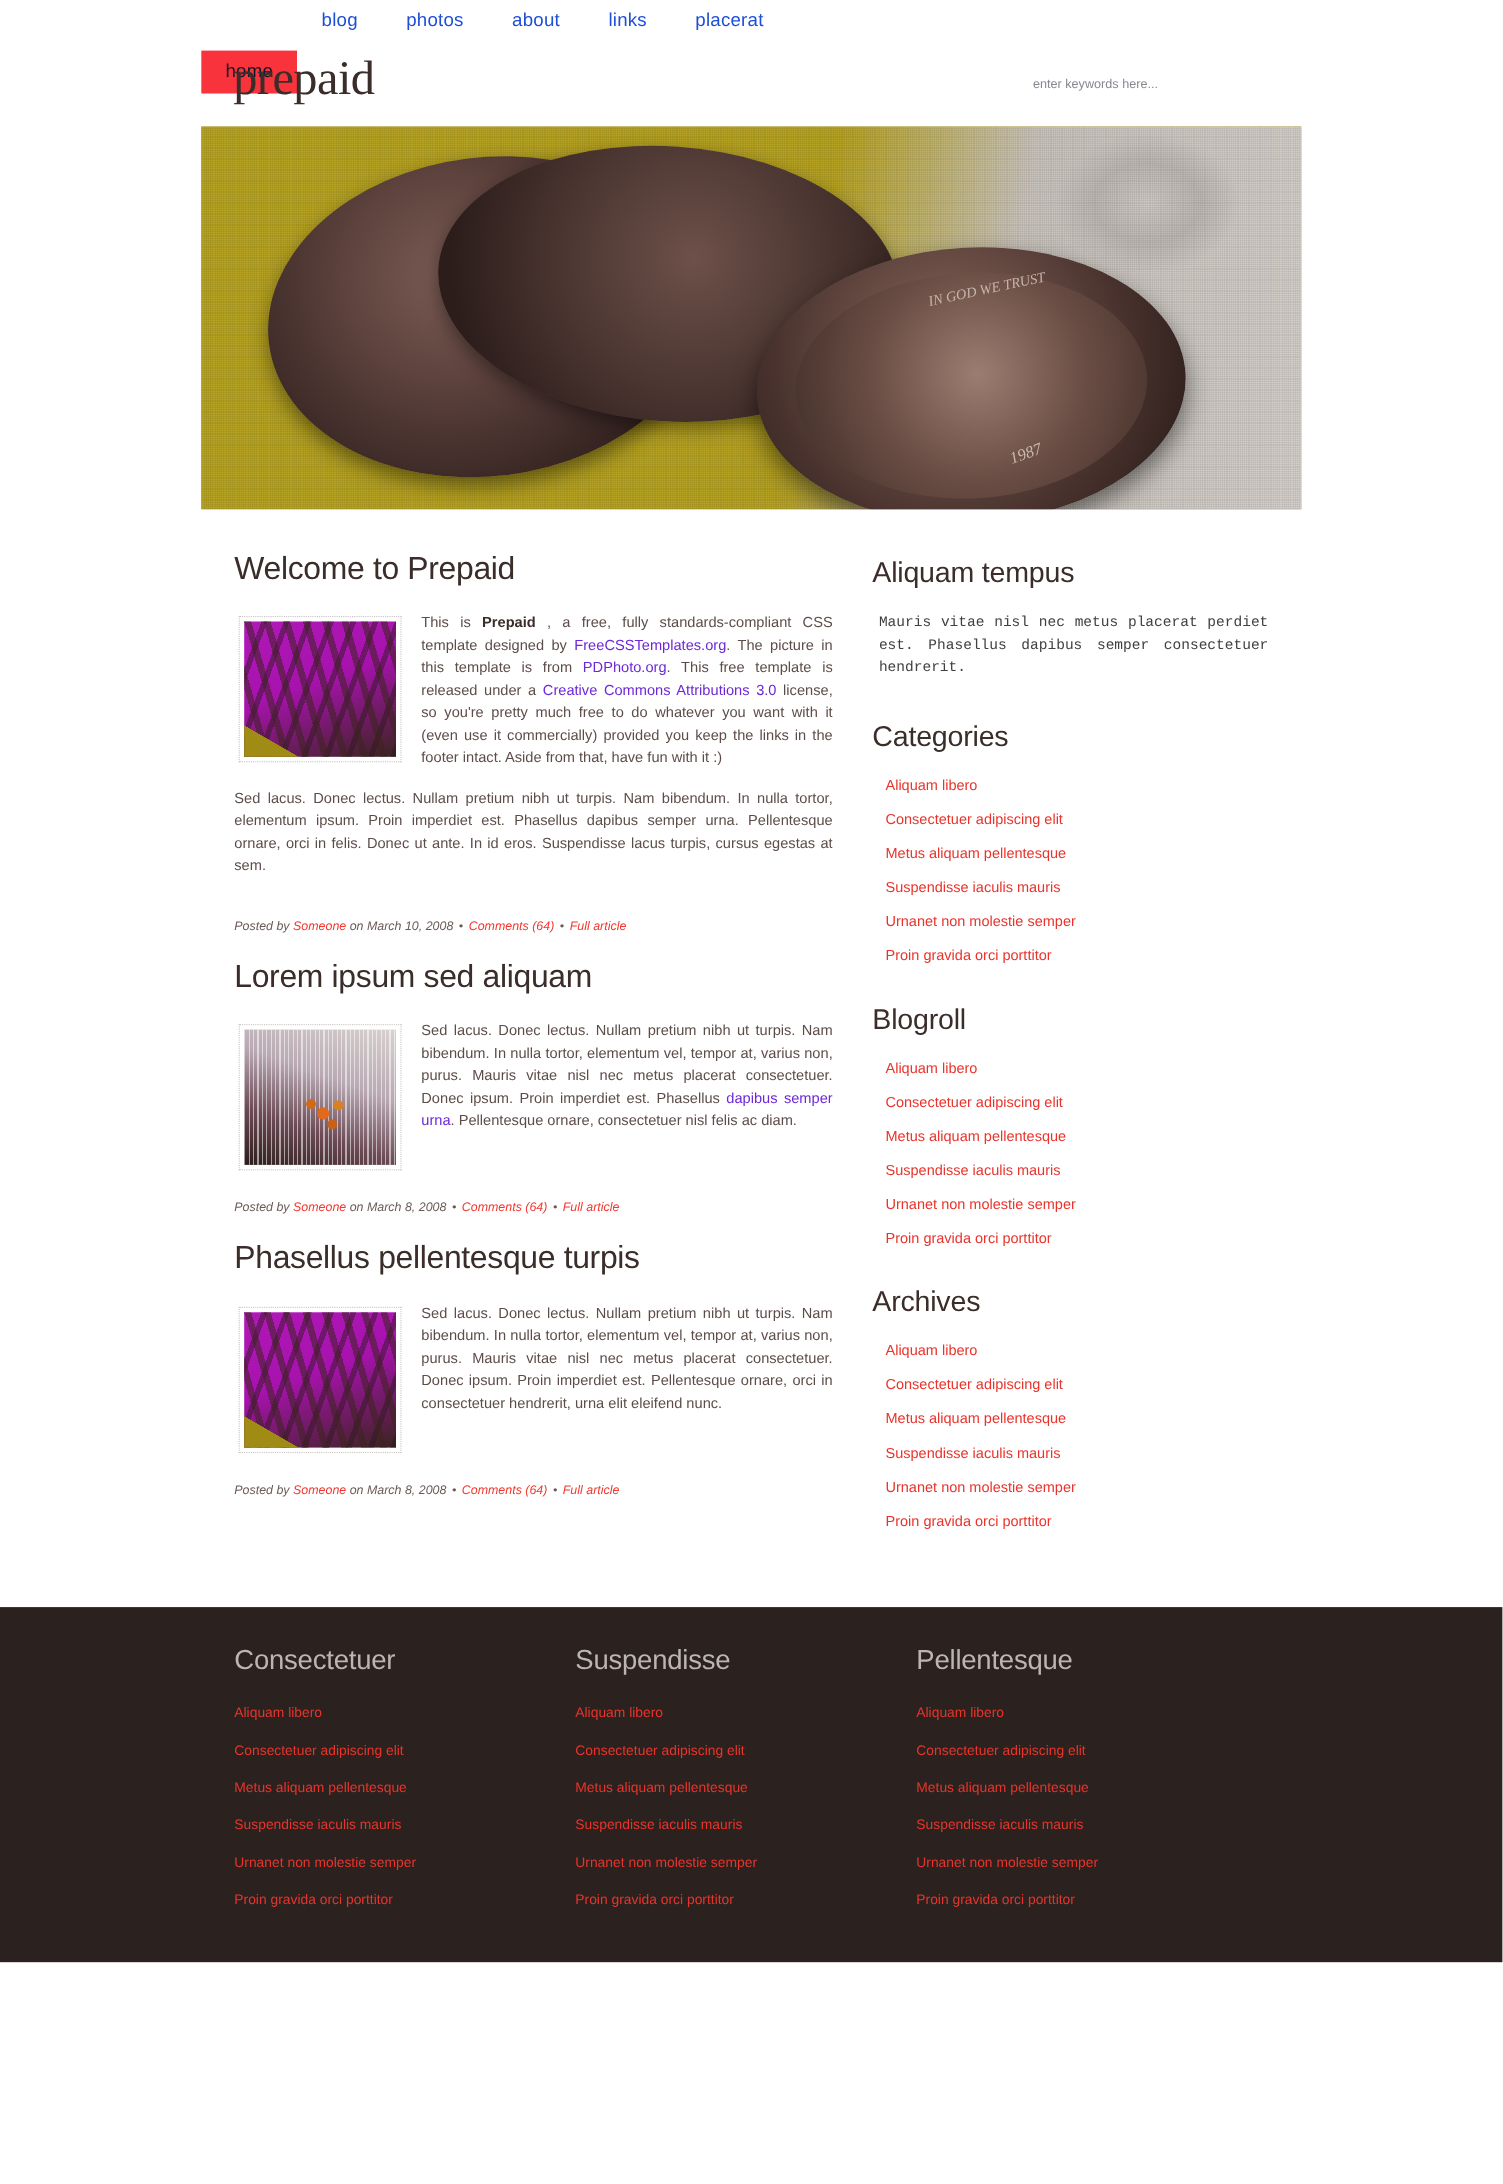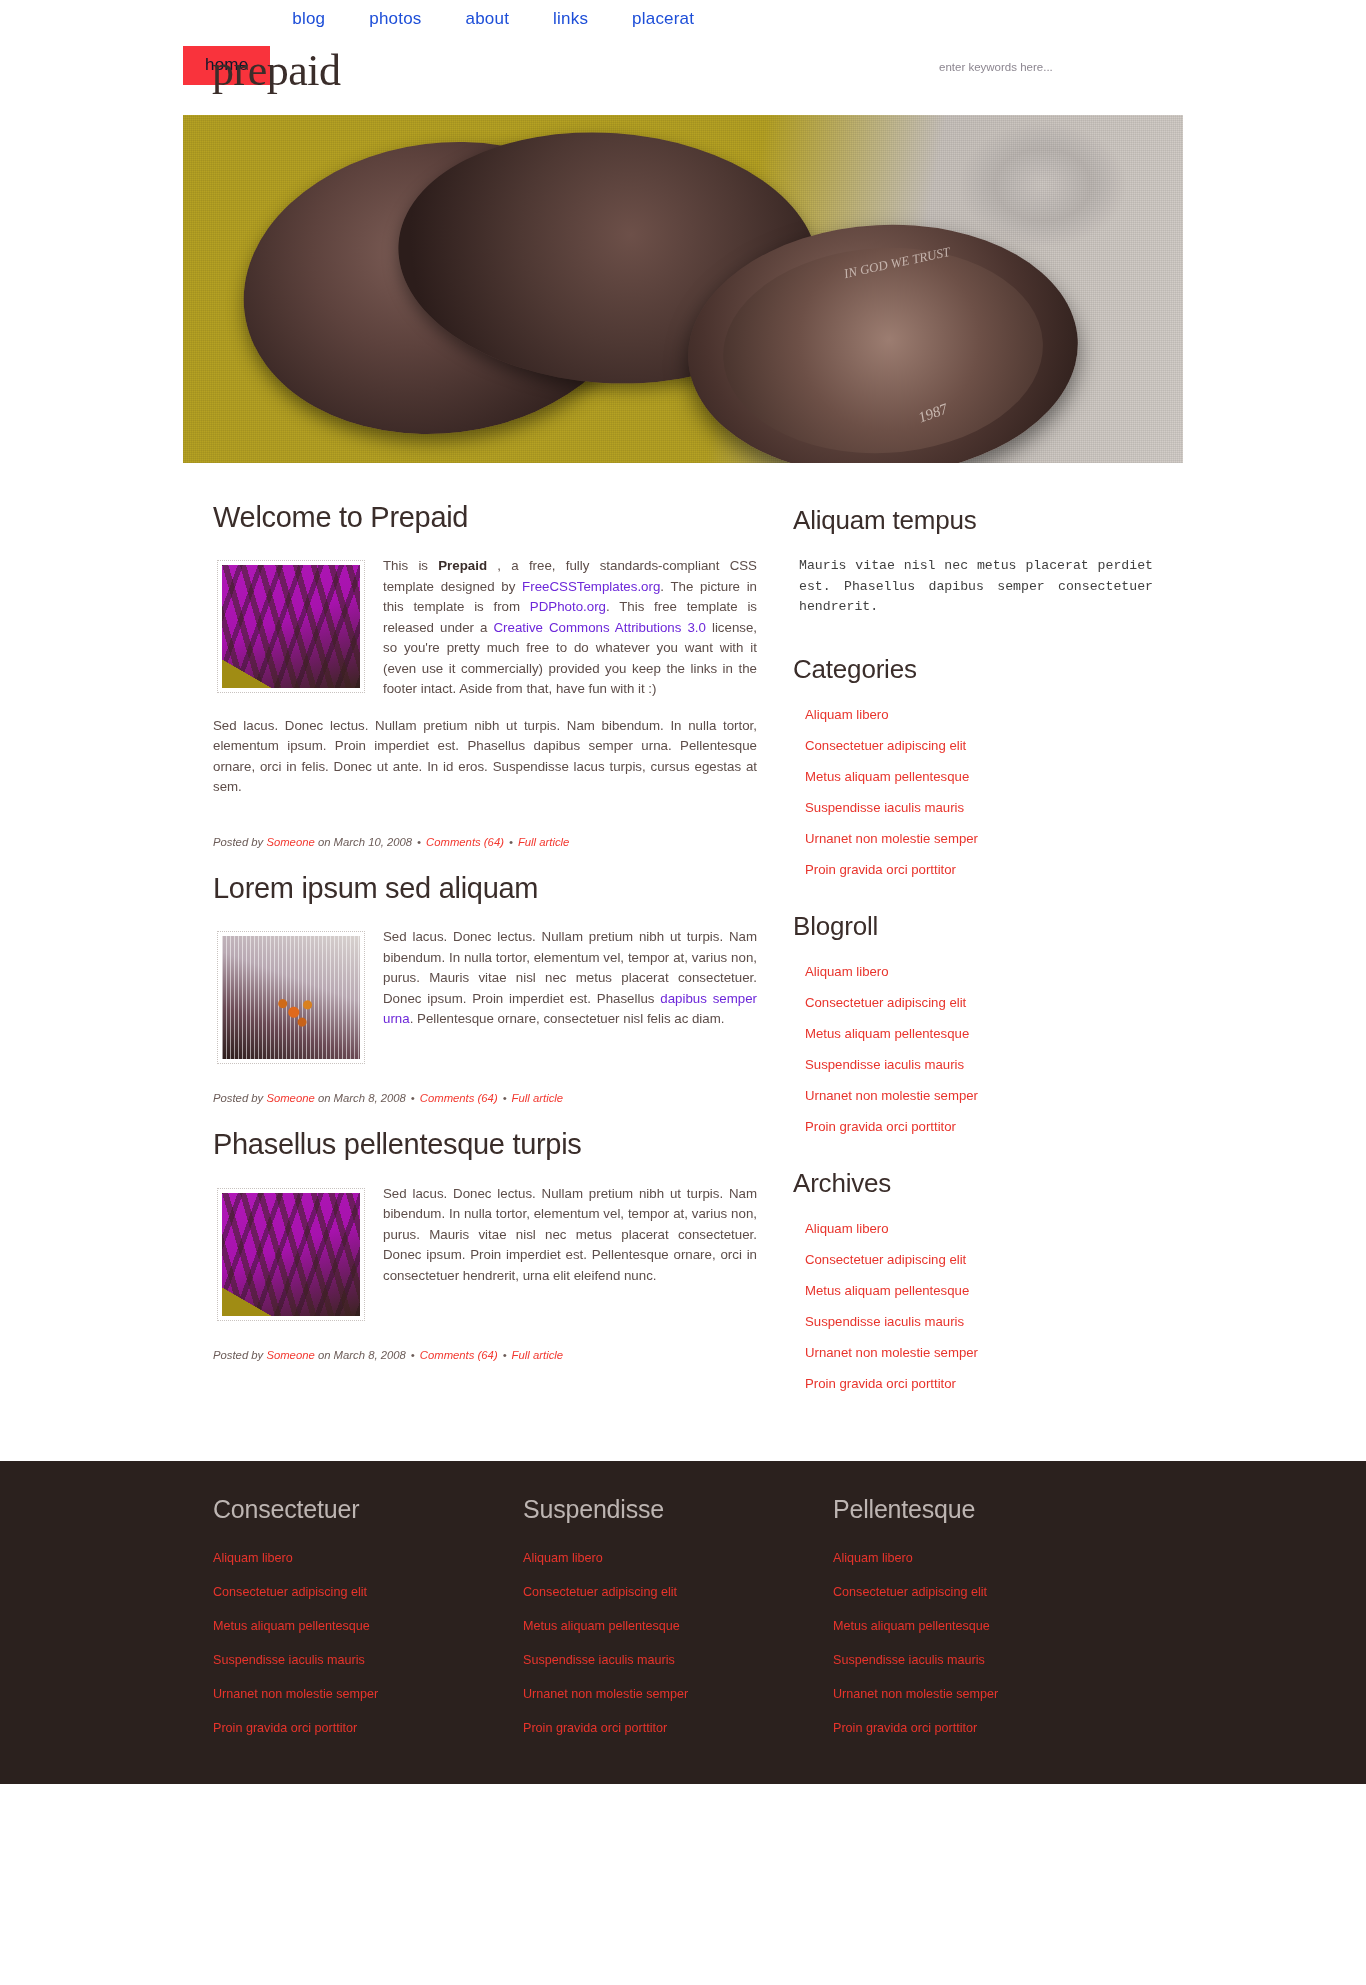--- a/index.html
+++ b/index.html
@@ -58,21 +58,21 @@
     top: 2px;
     font-family: "Liberation Serif", serif;
     font-size: 44px;
     color: #3a2d2a;
     letter-spacing: -.5px;
     line-height: 1;
   }
   #search-form {
     position: absolute;
     right: 24px;
-    top: 10px;
+    top: 20px;
     width: 230px;
     text-align: right;
   }
   #search-input {
     width: 220px;
     border: none;
     outline: none;
     background: transparent;
     font-family: "Liberation Sans", sans-serif;
     font-size: 11.5px;

